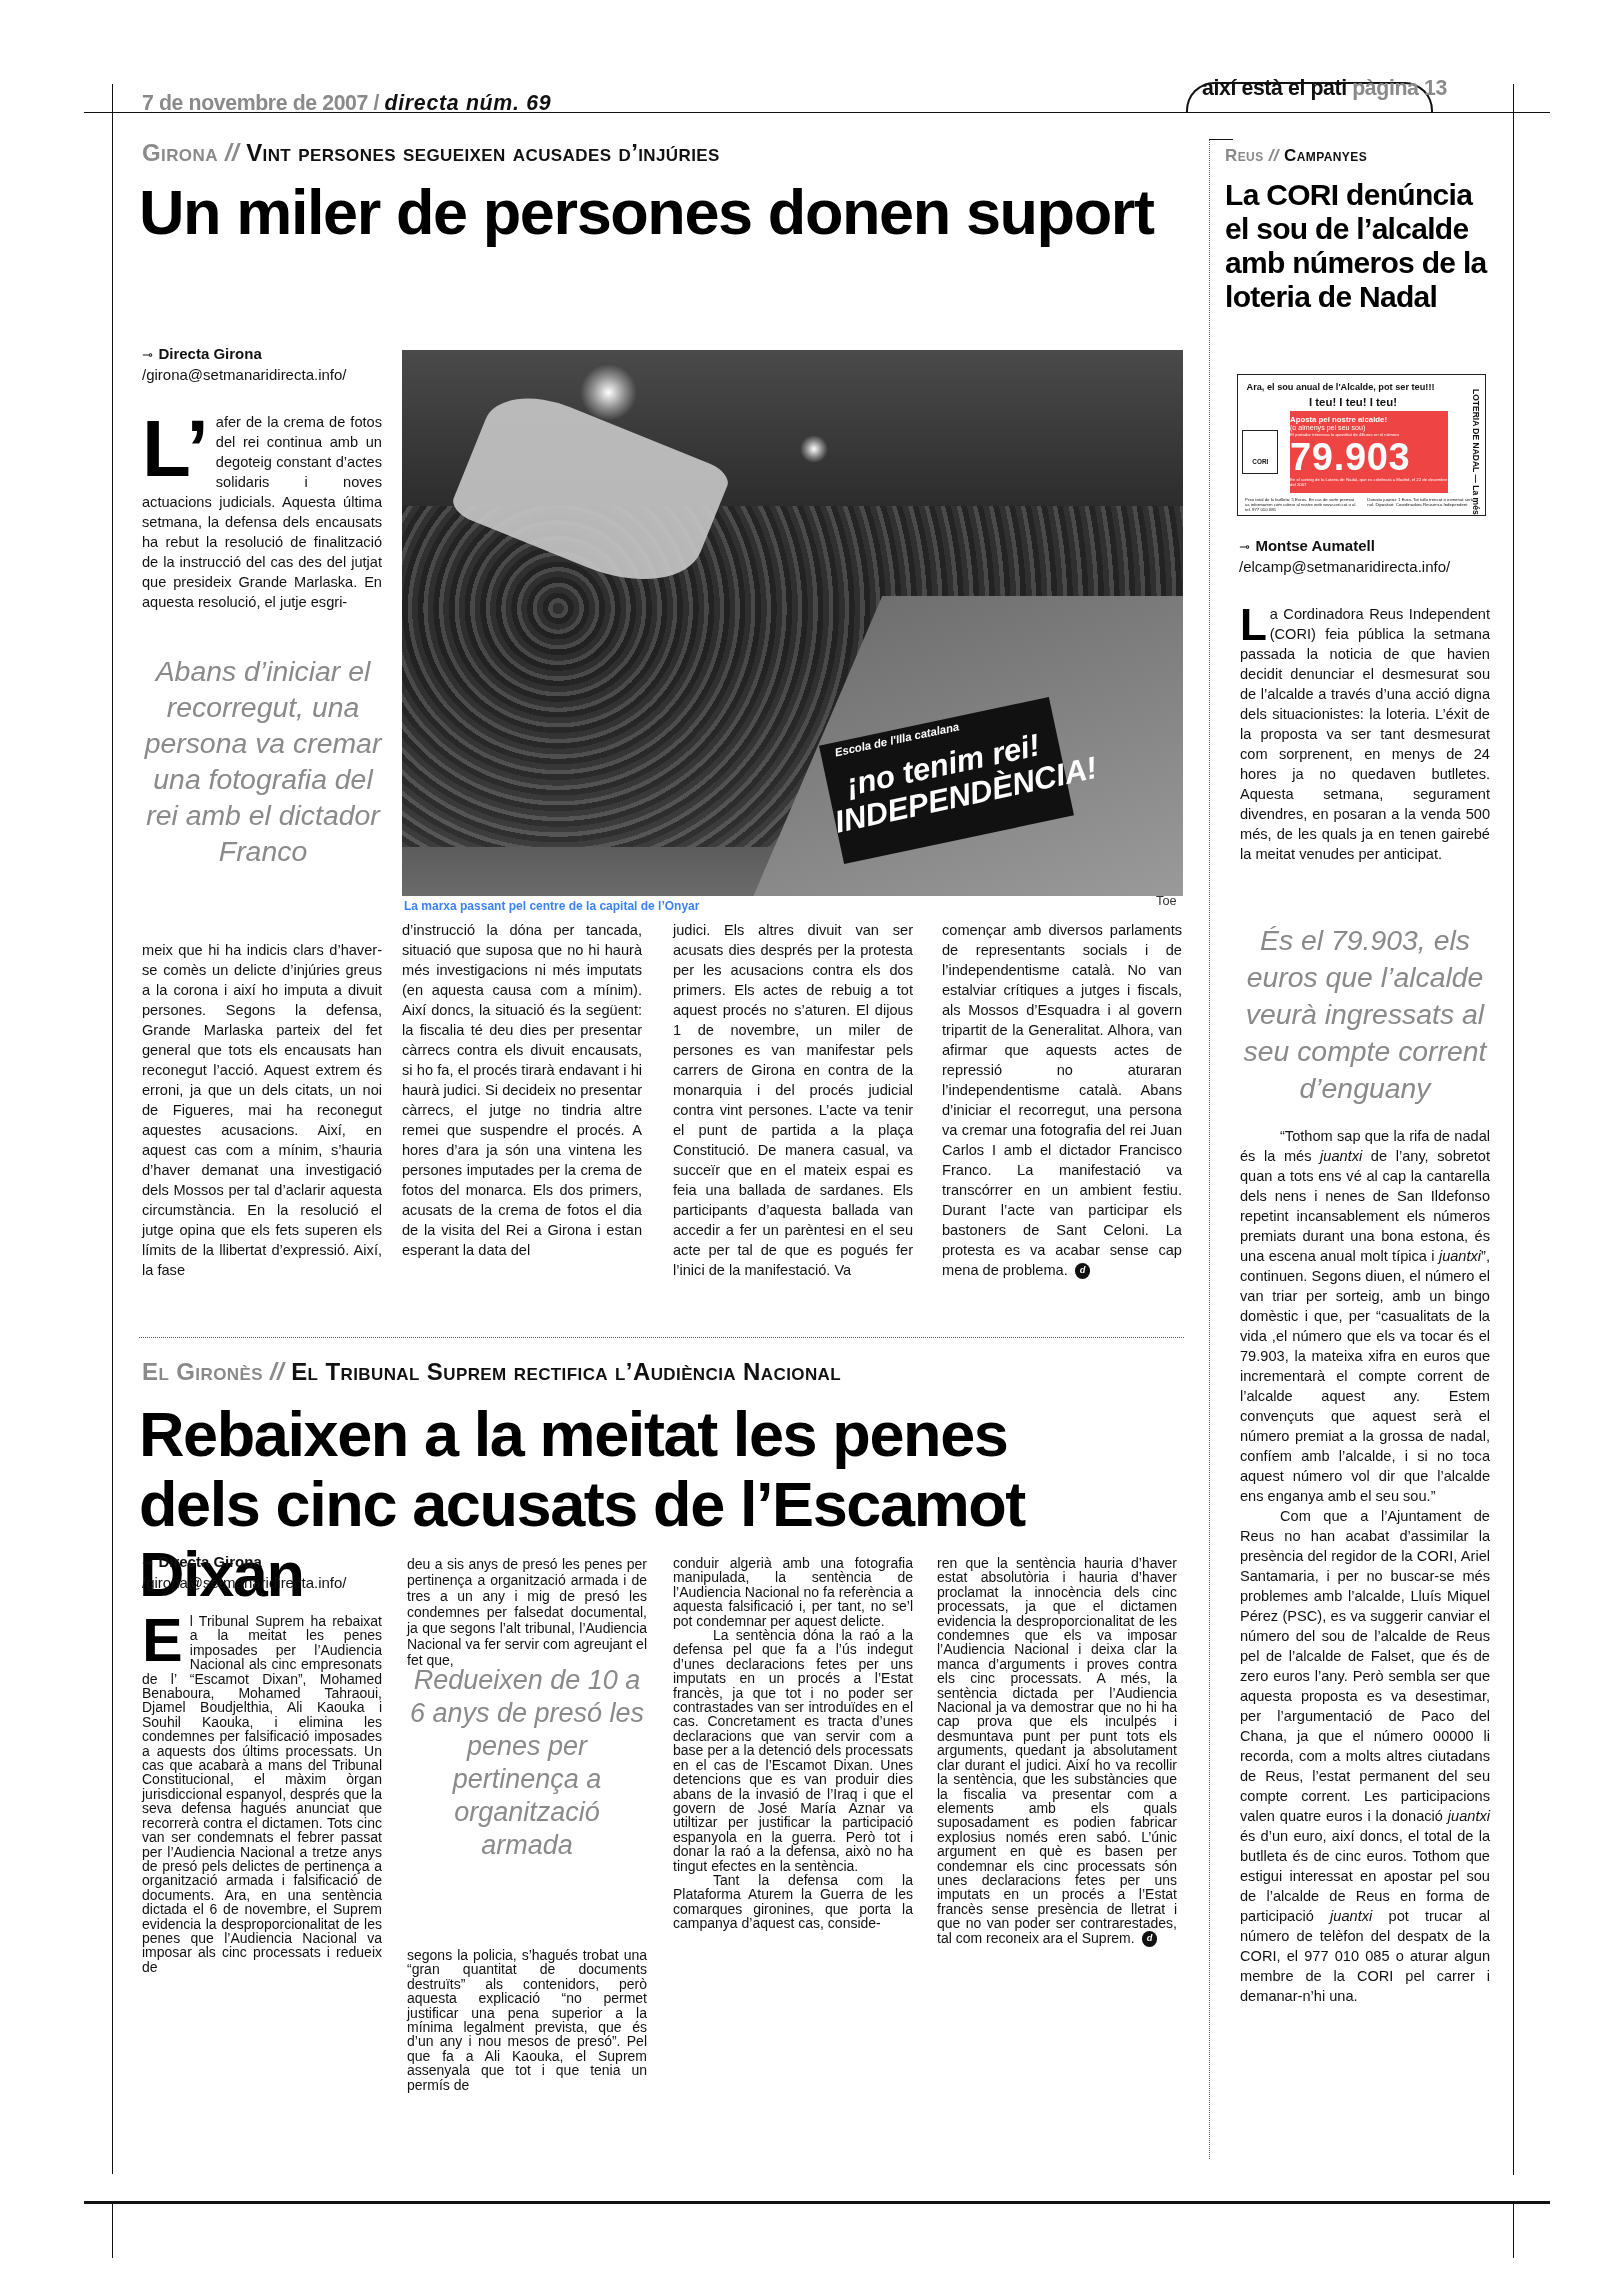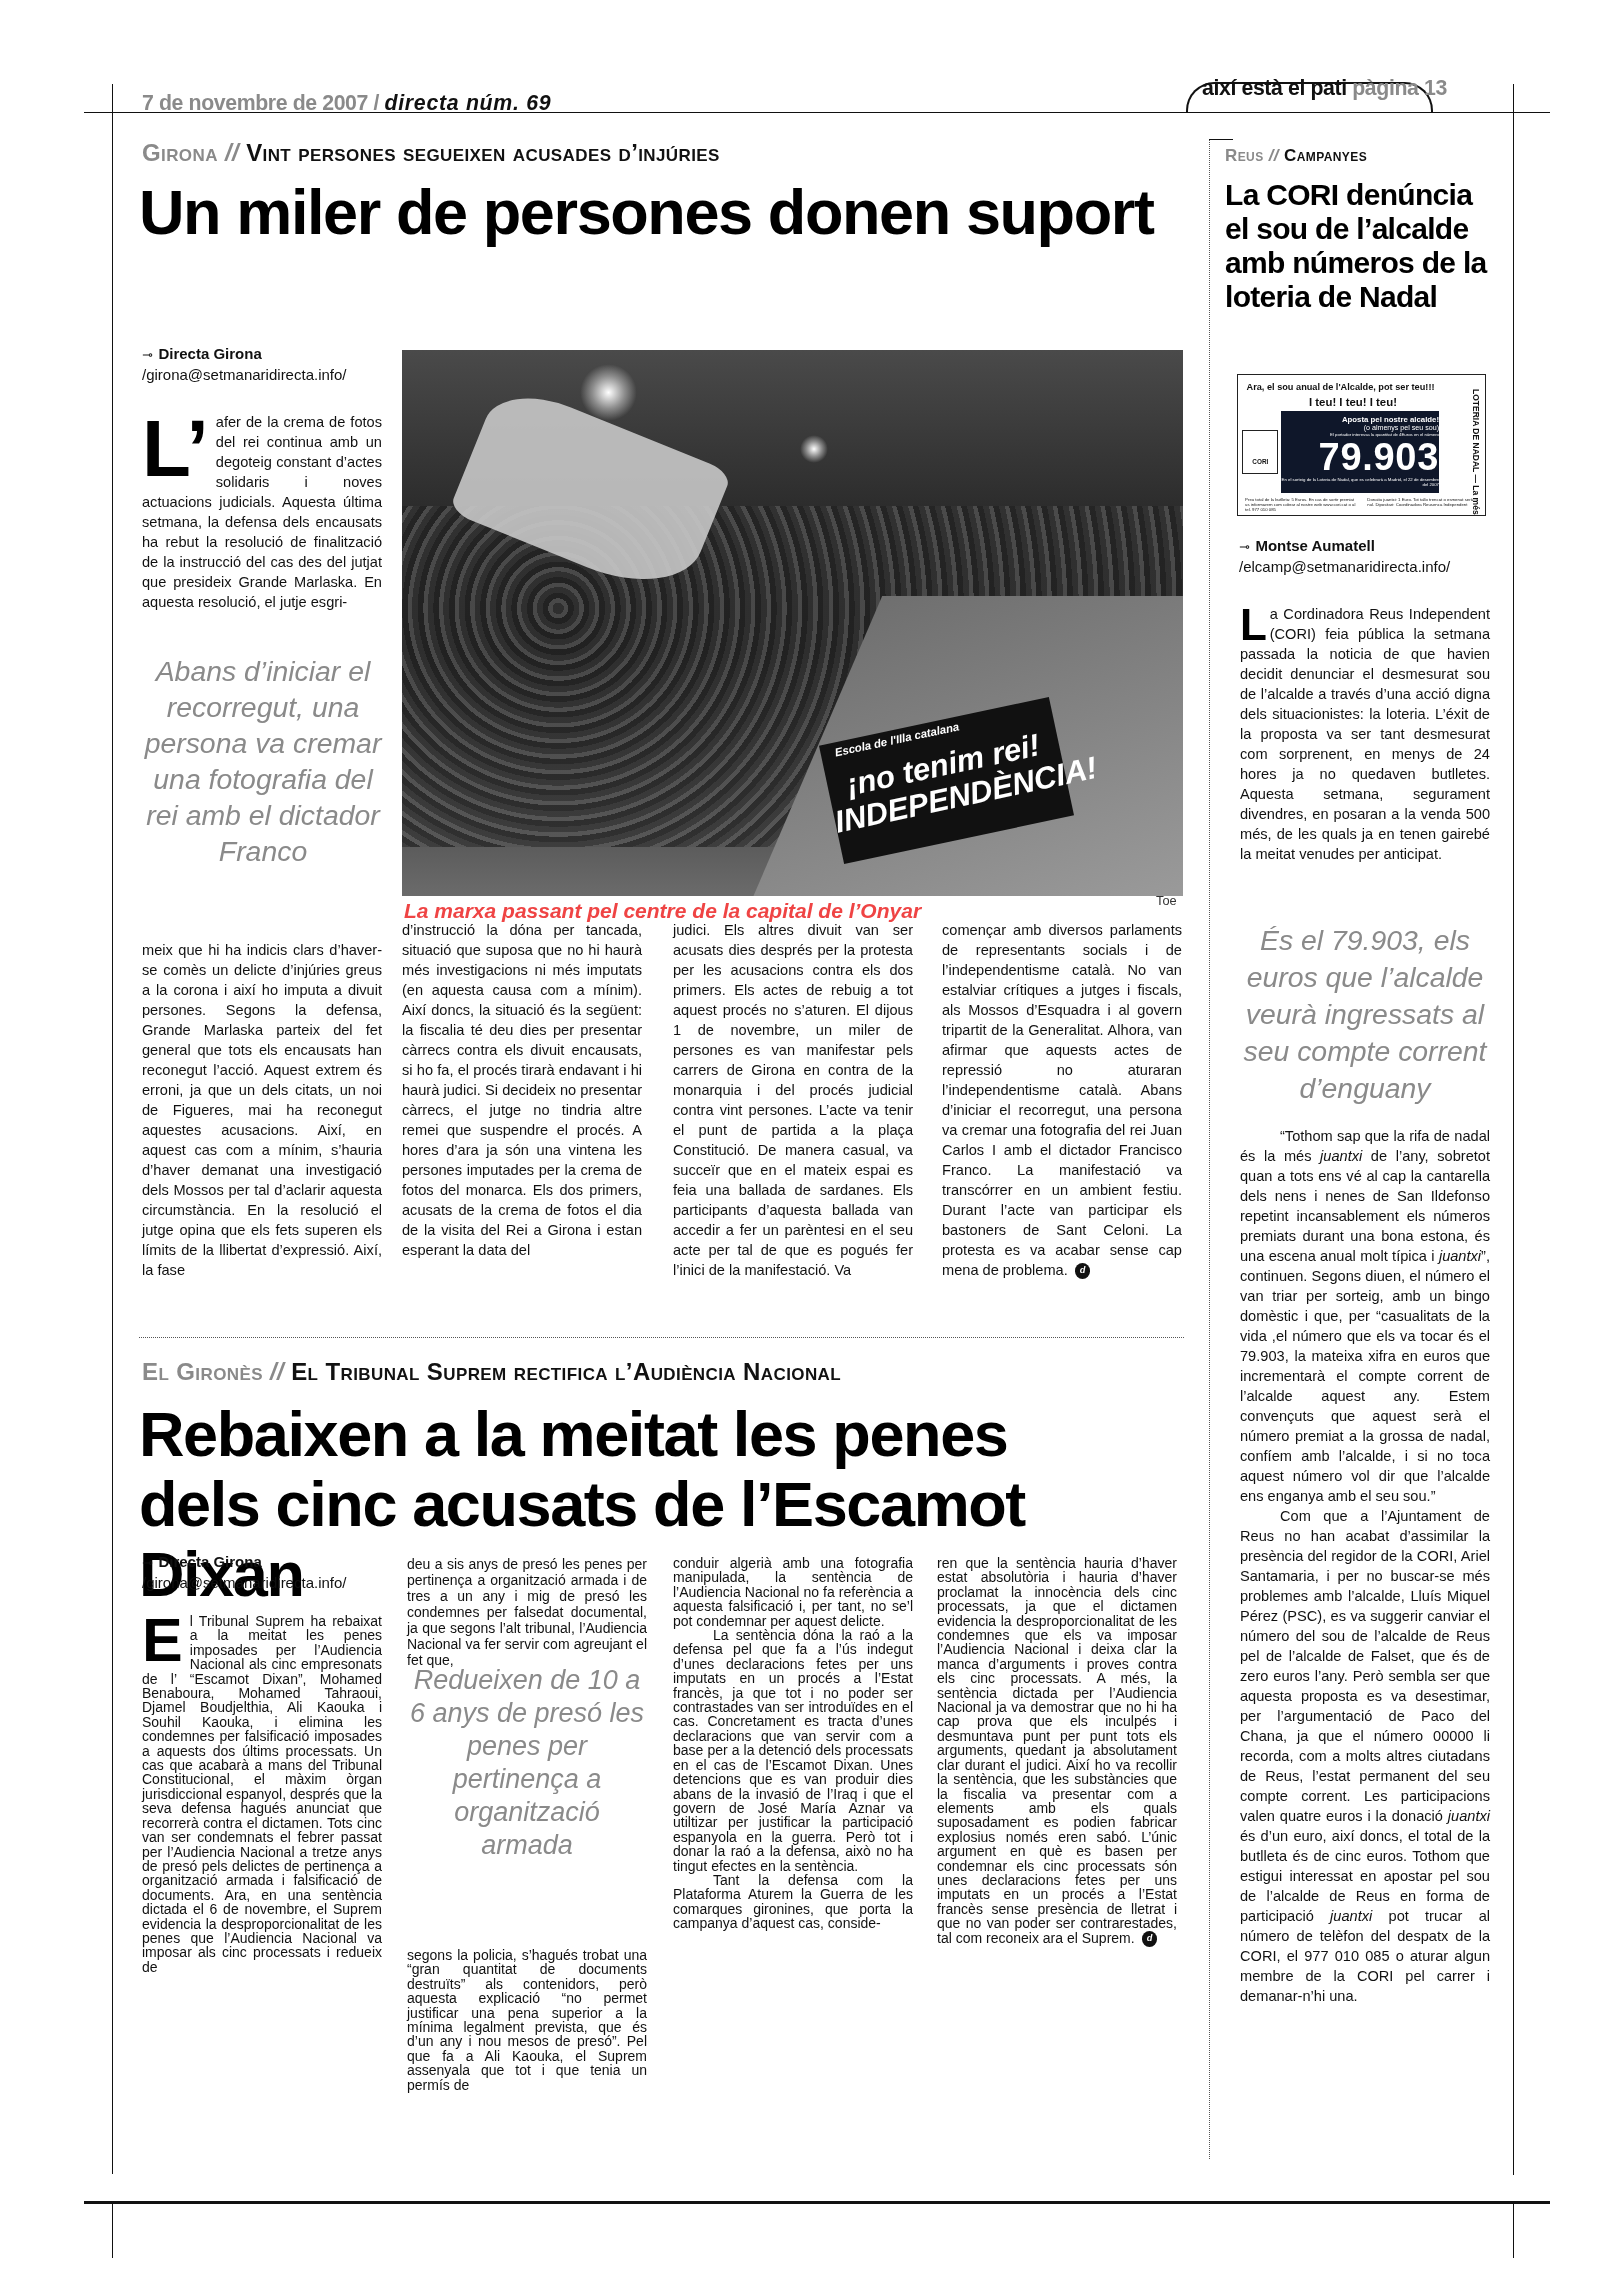--- a/index.html
+++ b/index.html
@@ -50,28 +50,28 @@
   
   .photo { position: absolute; overflow: hidden; background: linear-gradient(180deg, #4a4a4a 0%, #2b2b2b 30%, #1f1f1f 55%, #6b6b6b 100%); }
   .photo .crowd { position: absolute; left: 0; top: 156px; width: 100%; height: 341px;
     background: repeating-radial-gradient(circle at 20% 30%, #333 0 5.7px, #555 5.7px 10px, #222 10px 15.6px); opacity: 0.75; }
   .photo .street { position: absolute; right: 0; bottom: 0; width: 55%; height: 55%; background: linear-gradient(160deg, #6a6a6a, #9a9a9a); clip-path: polygon(30% 0, 100% 0, 100% 100%, 0 100%); }
   .photo .banner { position: absolute; left: 427px; top: 370px; width: 235px; height: 121px; background: #111; transform: rotate(-12deg); color: #fff; font-weight: bold; font-size: 31px; text-align: center; line-height: 34px; padding-top: 28.4px; font-style: italic; }
   .photo .banner .small { position: absolute; top: 4.3px; left: 14.2px; font-size: 11.4px; line-height: 12.8px; }
   .photo .flag { position: absolute; left: 64px; top: 71px; width: 249px; height: 142px; background: #c8c8c8; transform: rotate(22deg); border-radius: 30% 10% 40% 10%; opacity: 0.9; }
   .photo .light { position: absolute; border-radius: 50%; background: radial-gradient(circle, #fff 0, rgba(255,255,255,0.4) 40%, rgba(255,255,255,0) 70%); }
 
-  .caption { font-size: 21px; font-weight: bold; color: #ef4444; white-space: nowrap; font-style: italic; }
+  .caption { font-size: 12px; font-weight: bold; color: #3b82f6; white-space: nowrap; }
   .credit { font-size: 12.8px; color: #333; }
 
   
   .ticket { position: absolute; border: 1.4px solid #222; background: #fff; overflow: hidden; }
   .ticket .t-head { position: absolute; left: 8.5px; top: 7.1px; font-size: 9.2px; font-weight: bold; white-space: nowrap; }
   .ticket .t-sub { position: absolute; left: 71px; top: 21.3px; font-size: 11.4px; font-weight: bold; white-space: nowrap; }
-  .ticket .t-box { position: absolute; left: 43px; top: 36px; width: 158px; height: 82px; background: #0f172a; color: #fff; text-align: right; }
+  .ticket .t-box { position: absolute; left: 52px; top: 36px; width: 158px; height: 82px; background: #ef4444; color: #fff; text-align: left; }
   .ticket .t-box .l1 { font-size: 7.8px; font-weight: bold; margin-top: 4.3px; }
   .ticket .t-box .l2 { font-size: 7.1px; }
   .ticket .t-box .big { font-size: 38px; font-weight: bold; line-height: 40px; letter-spacing: 0.7px; }
   .ticket .t-box .l3 { font-size: 4.3px; }
   .ticket .t-logo { position: absolute; left: 4.3px; top: 55px; width: 36px; height: 44px; border: 0.7px solid #222; font-size: 6.4px; font-weight: bold; text-align: center; padding-top: 27px; }
   .ticket .t-side { position: absolute; right: 4.3px; top: 14.2px; writing-mode: vertical-rl; font-size: 8.5px; font-weight: bold; white-space: nowrap; }
   .ticket .t-foot { position: absolute; left: 7.1px; bottom: 2.8px; width: 235px; font-size: 4.3px; line-height: 5px; display: flex; justify-content: space-between; }
 </style>
 </head>
 <body>

